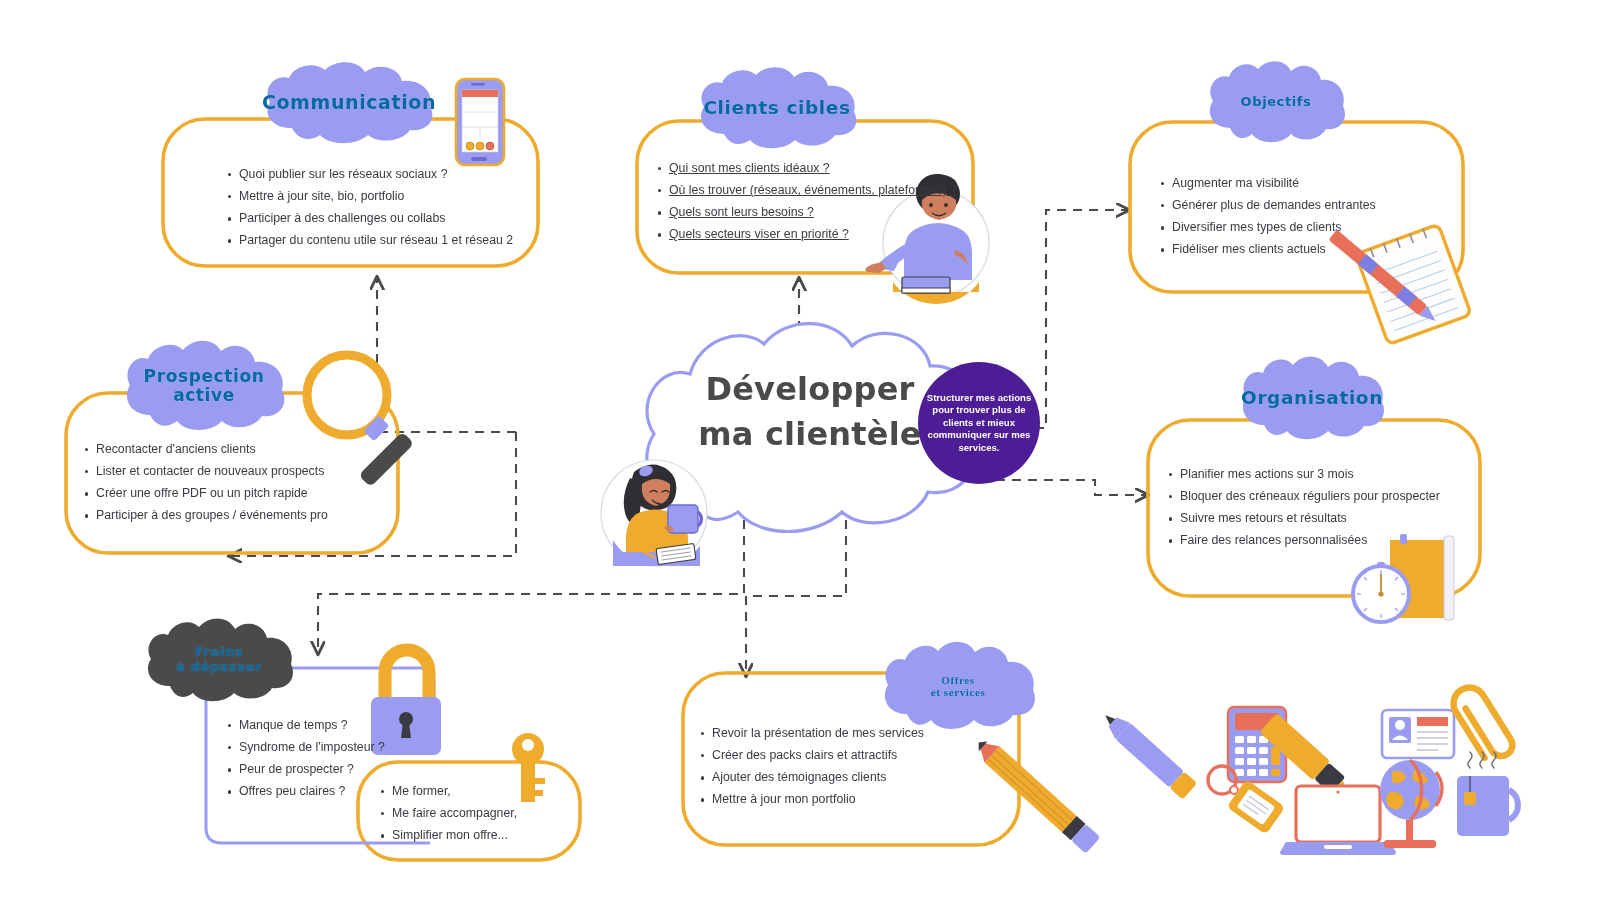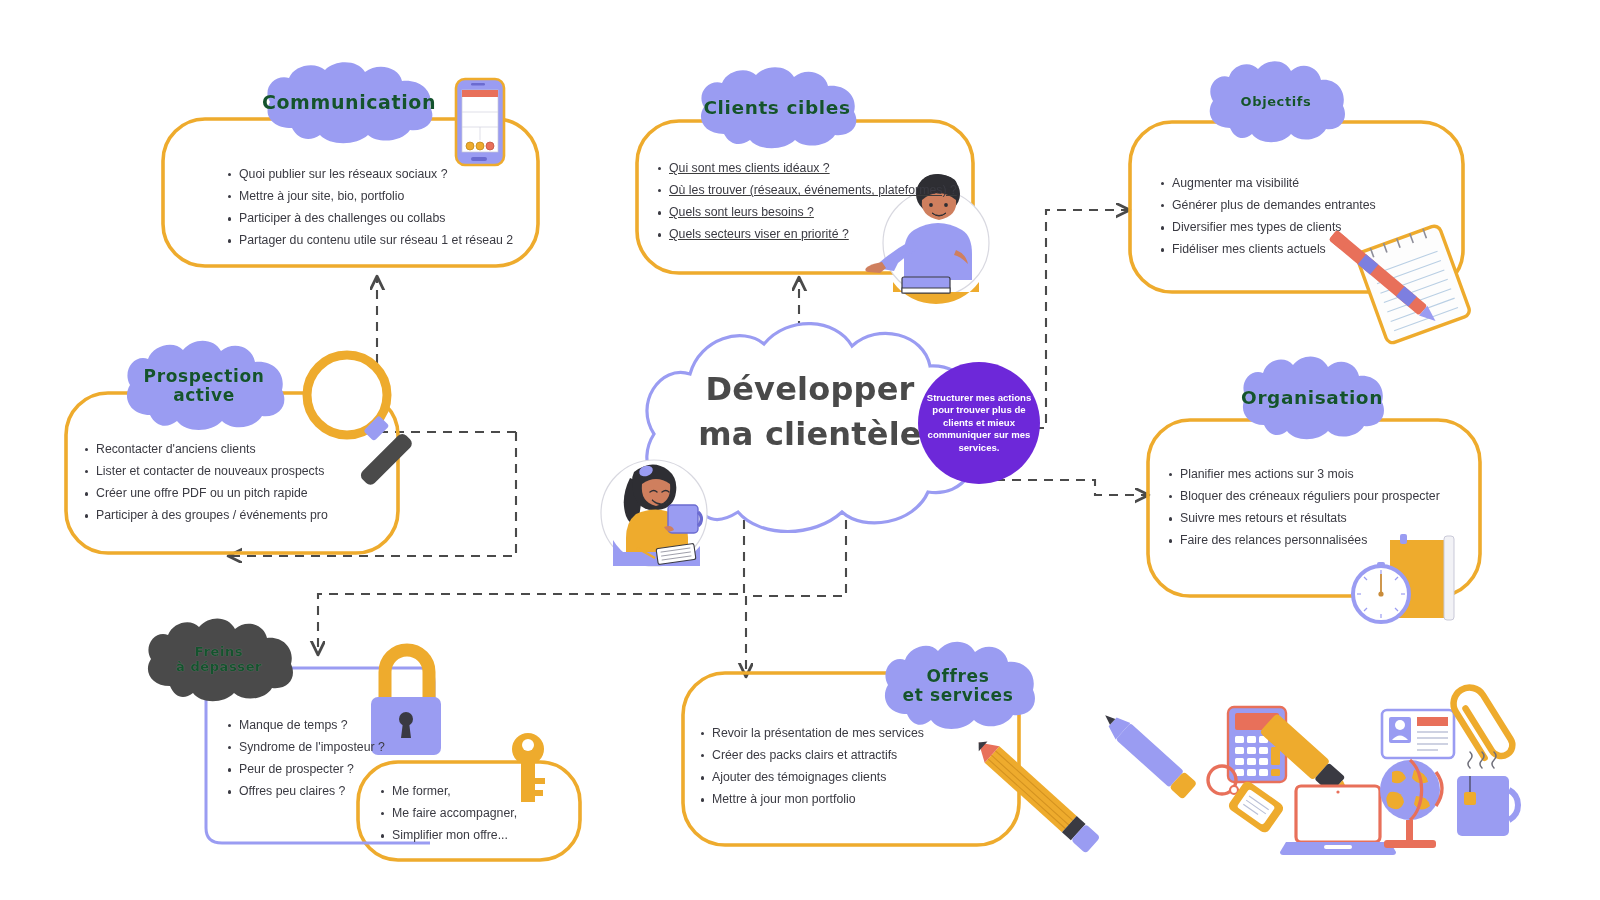--- a/index.html
+++ b/index.html
@@ -14,21 +14,21 @@
   
   svg.layer{position:absolute;left:0;top:0;width:1600px;height:900px;overflow:visible;}
   svg#connectors{z-index:1;}
   svg#boxes{z-index:2;}
   svg#art{z-index:4;pointer-events:none;}
 
   
   .cloud{position:absolute;z-index:5;display:flex;align-items:center;justify-content:center;text-align:center;}
   .cloud svg{position:absolute;left:0;top:0;width:100%;height:100%;}
   .cloud .ctxt{
-    position:relative;z-index:2;color:#14532d;font-weight:700;
+    position:relative;z-index:2;color:#0369a1;font-weight:700;
     letter-spacing:.6px;line-height:1.12;
     font-family:"DejaVu Sans","Liberation Sans",sans-serif;
     text-shadow:0 0 1px rgba(255,255,255,.35);
   }
 
   
   .bullets{position:absolute;z-index:6;}
   .bullets ul{margin:0;padding:0 0 0 14px;list-style:none;}
   .bullets li{
     position:relative;font-size:12.3px;line-height:17.6px;
@@ -43,21 +43,21 @@
   #central-title{
     position:absolute;z-index:6;left:672px;top:367px;width:276px;
     text-align:center;color:#4a4a4a;font-weight:700;font-size:32px;
     line-height:45px;letter-spacing:.2px;
     font-family:"DejaVu Sans","Liberation Sans",sans-serif;
   }
 
   
   #goal-bubble{
     position:absolute;z-index:6;left:918px;top:362px;width:122px;height:122px;
-    border-radius:50%;background:#6d28d9;display:flex;align-items:center;
+    border-radius:50%;background:#4c1d95;display:flex;align-items:center;
     justify-content:center;text-align:center;
   }
   #goal-bubble span{
     color:#ffffff;font-size:9.6px;line-height:12.6px;font-weight:700;
     padding:0 8px;display:block;
   }
 </style>
 </head>
 <body>
 
@@ -162,21 +162,21 @@
       <span>à dépasser</span>
     </div>
   </div>
 
   <div class="cloud" style="left:877px;top:641px;width:162px;height:90px;">
     <svg viewBox="0 0 162 90" preserveAspectRatio="none">
       <path fill="#9a9cf2" d="M30,73 C11,73 3,57 11,44 C3,30 15,14 28,19 C33,5 53,0 61,10
         C72,-3 91,-2 98,11 C110,1 128,6 131,21 C148,19 160,33 156,49
         C162,62 154,76 136,74 C128,87 107,89 97,79 C86,91 62,91 54,79 C45,87 35,85 30,73 Z"></path>
     </svg>
-    <div class="ctxt" style="font-size:17px;">
+    <div class="ctxt" style="font-size:11px;font-family:Liberation Serif, serif;">
       <span>Offres</span><br>
       <span>et services</span>
     </div>
   </div>
 
   <div class="cloud" style="left:628px;top:312px;width:344px;height:230px;z-index:3;">
     <svg viewBox="0 0 344 230" preserveAspectRatio="none">
       <path fill="#ffffff" stroke="#9a9cf2" stroke-width="3.2" d="M66,186 C25,186 8,150 26,122 C6,92 32,52 62,62 C72,26 115,14 136,32
            C160,3 208,6 224,34 C250,10 296,22 302,54 C338,52 360,88 344,118
            C358,150 336,186 300,180 C286,212 236,220 214,200 C186,226 132,226 110,200

